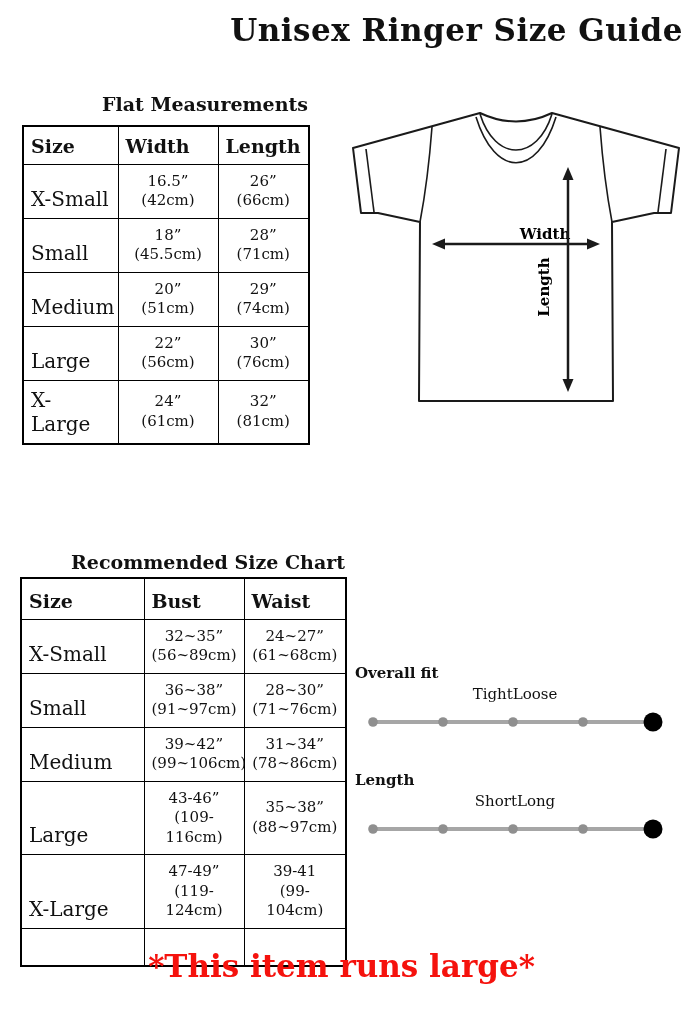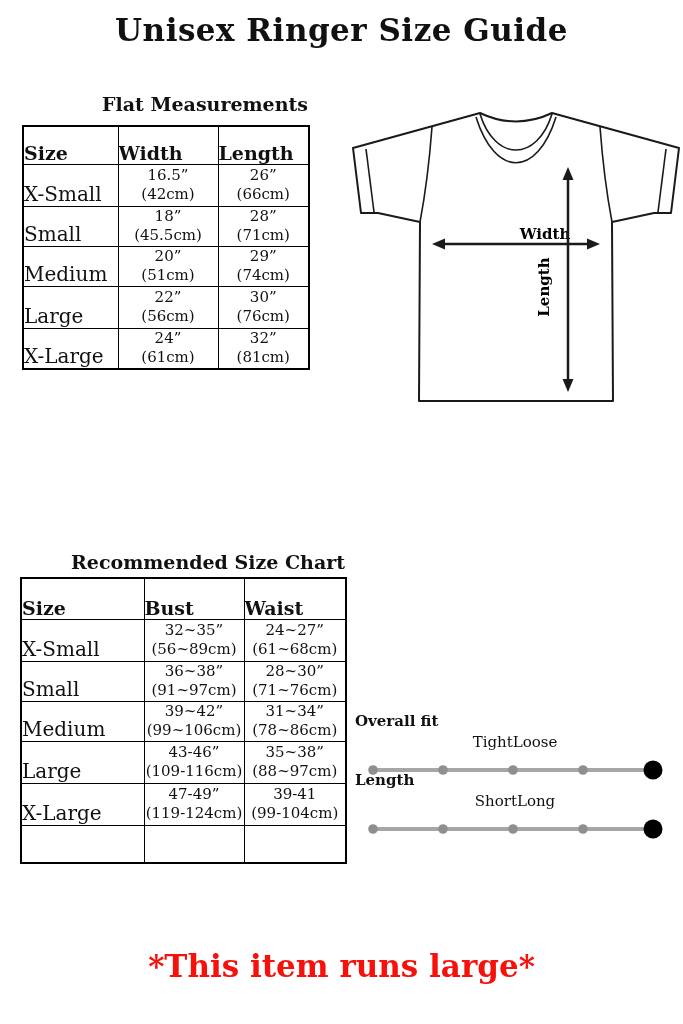--- a/index.html
+++ b/index.html
@@ -8,40 +8,40 @@
     background:#ffffff;
     font-family:"DejaVu Serif", serif;
     color:#111;
     position:relative;
     overflow:hidden;
   }
   .abs { position:absolute; }
 
   .main-title {
     left:0; right:0; top:12px;
-    text-align:center;
+    text-align:right;
     font-size:31px; font-weight:bold;
     letter-spacing:0.5px;
   }
 
   .sec-heading {
     font-size:19px; font-weight:bold;
     text-align:right;
   }
   #flat-heading { left:22px; top:93px; width:286px; }
   #rec-heading  { left:20px; top:551px; width:325px; }
 
   table.size-table {
     border-collapse:collapse;
     table-layout:fixed;
     border:2px solid #000;
   }
   table.size-table td, table.size-table th {
     border:1px solid #000;
-    padding:0;
+    padding:7px;
     overflow:hidden;
   }
   th.col-head {
     font-size:19px; font-weight:bold;
     text-align:left; vertical-align:bottom;
     padding:0 0 1px 4px;
   }
   td.size-cell {
     font-size:20px;
     text-align:left; vertical-align:bottom;
@@ -52,21 +52,21 @@
     text-align:center; vertical-align:middle;
     line-height:1.3;
   }
   #flat-table { left:22px; top:125px; width:286px; }
   #rec-table  { left:20px; top:577px; width:325px; }
 
   #shirt-diagram { left:343px; top:100px; }
   svg text { font-family:"DejaVu Serif", serif; }
 
   .slider-block { width:320px; }
-  #slider-block-0 { left:355px; top:664px;margin-top:48px; }
+  #slider-block-0 { left:355px; top:664px; }
   #slider-block-1 { left:355px; top:771px; }
   .slider-title { font-size:15px; font-weight:bold; height:18px; }
   .slider-labels {
     display:flex; justify-content:center;
     font-size:15px; margin-top:3px; height:18px;
   }
   .slider-svg { display:block; margin-top:2px; }
 
   .footnote {
     left:0; right:0; top:948px;

